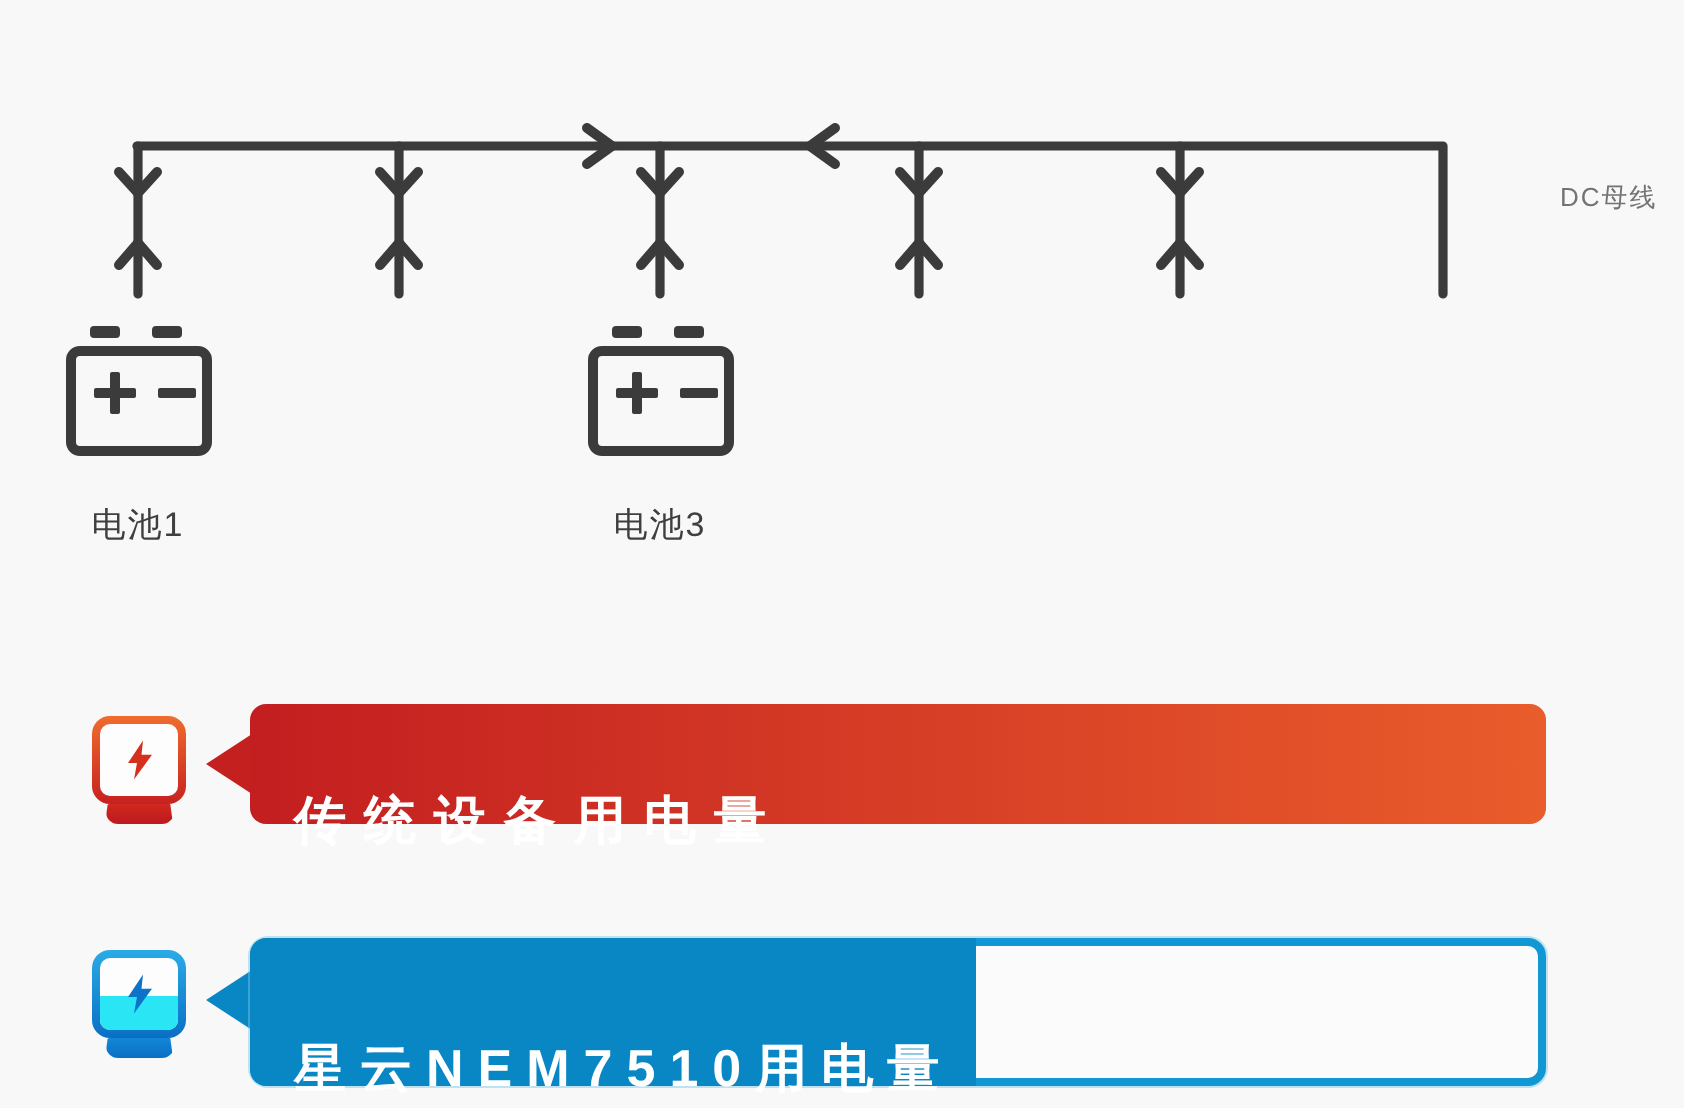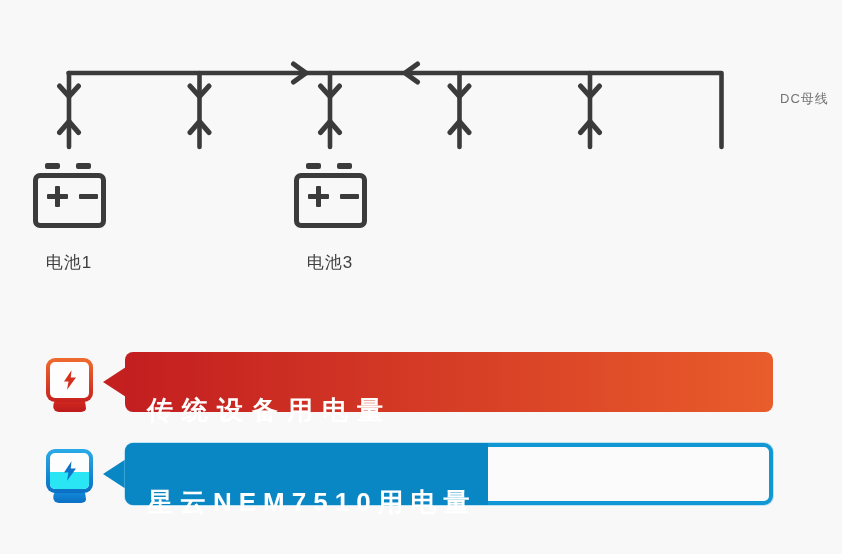--- a/index.html
+++ b/index.html
@@ -41,21 +41,21 @@
   .minus { position: absolute; left: 41px; top: 16px; width: 19px; height: 5px; background: #3b3b3b; border-radius: 1px; }
   .battery-label {
     position: absolute; top: 88px; left: -14px; width: 100px;
     text-align: center; font-size: 17px; color: #3f3f3f; letter-spacing: 1px;
     white-space: nowrap;
   }
 
   
   .legend-row { position: absolute; left: 0; width: 842px; }
   .row-red  { top: 352px; height: 60px; }
-  .row-blue { top: 443px; height: 62px; }
+  .row-blue { top: 469px; height: 74px; }
 
   .meter-icon { position: absolute; left: 46px; width: 47px; height: 54px; }
   .row-red  .meter-icon { top: 6px; }
   .row-blue .meter-icon { top: 6px; }
   .meter-screen {
     position: relative; width: 47px; height: 44px; border-radius: 9px;
   }
   .red-meter  .meter-screen { background: linear-gradient(180deg, #ef6c2e, #c6211f); }
   .blue-meter .meter-screen { background: linear-gradient(180deg, #2aabe6, #0a6fc4); }
   .meter-inner {

